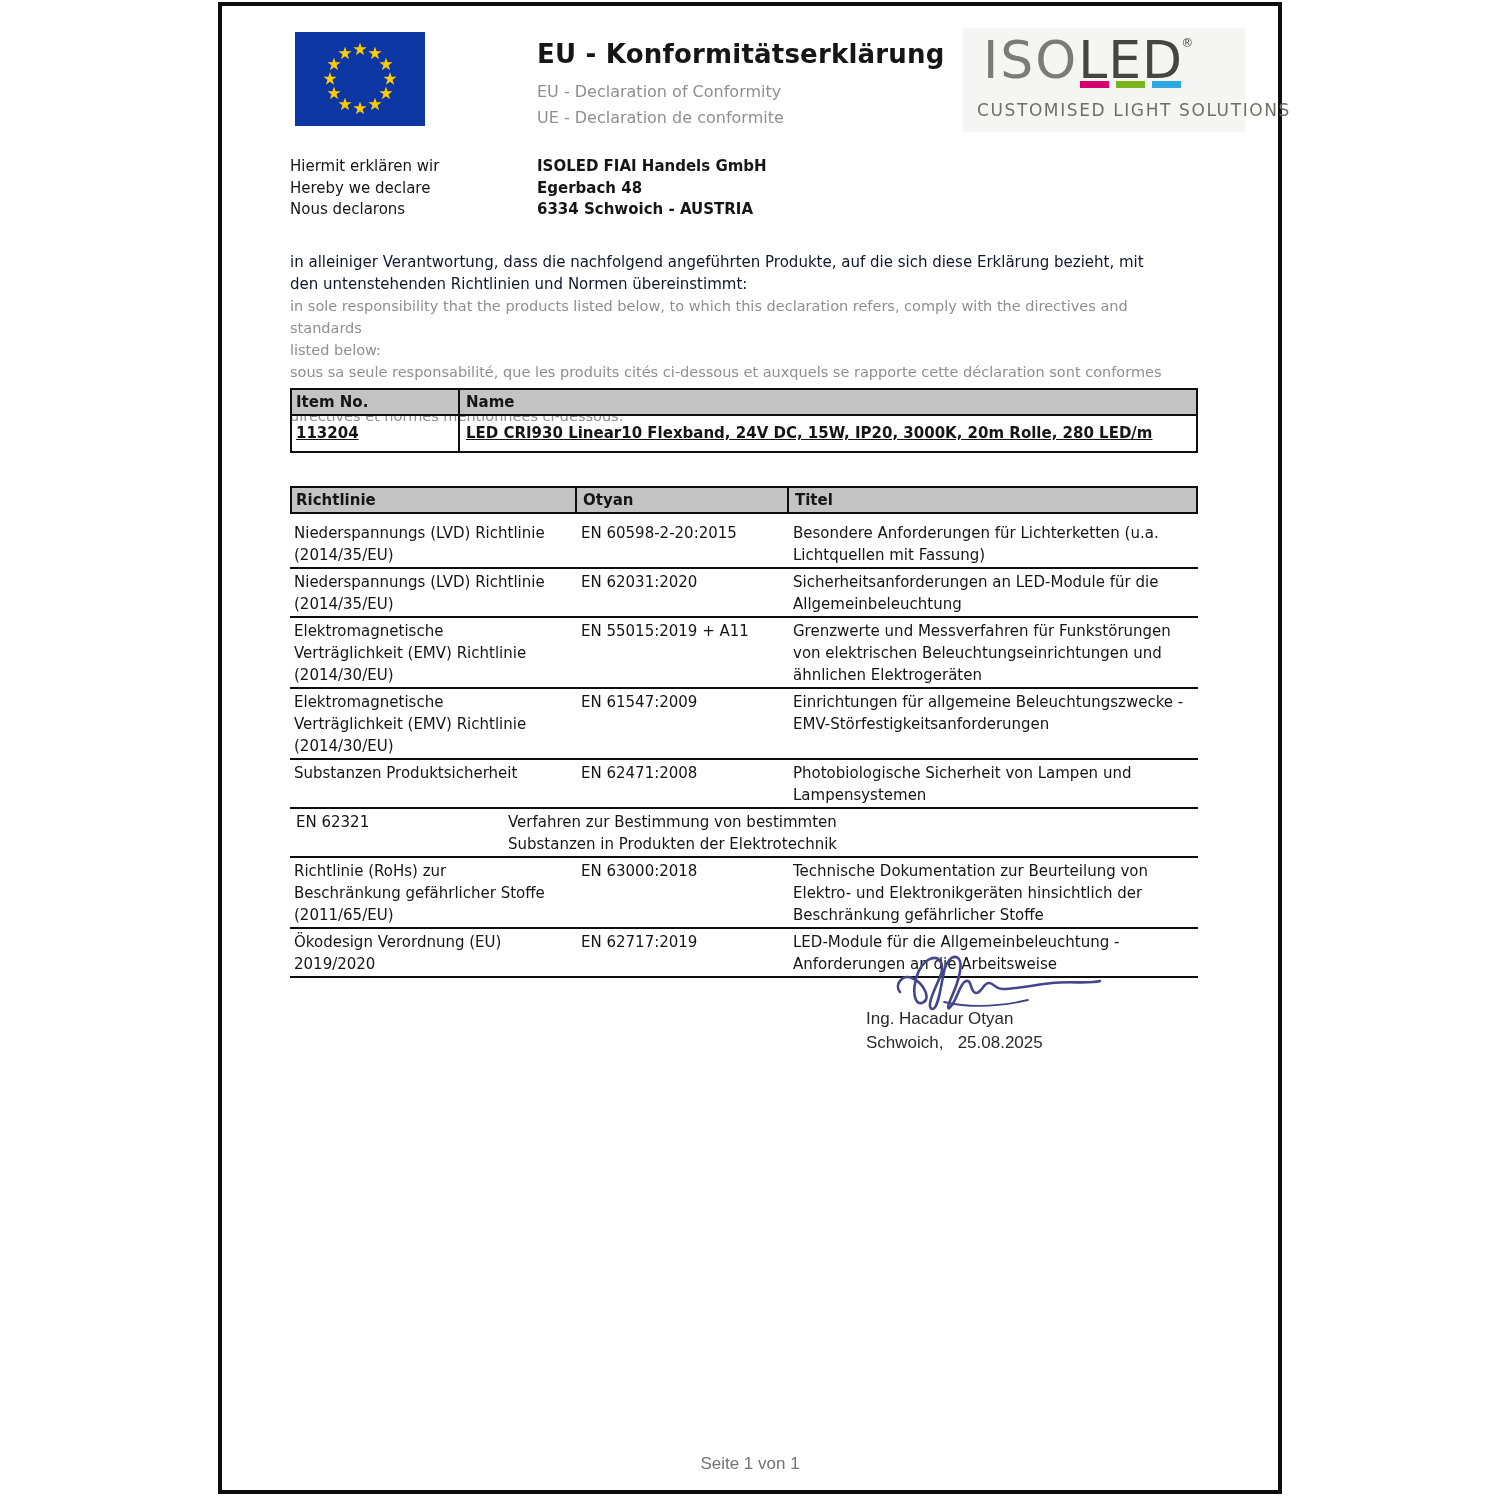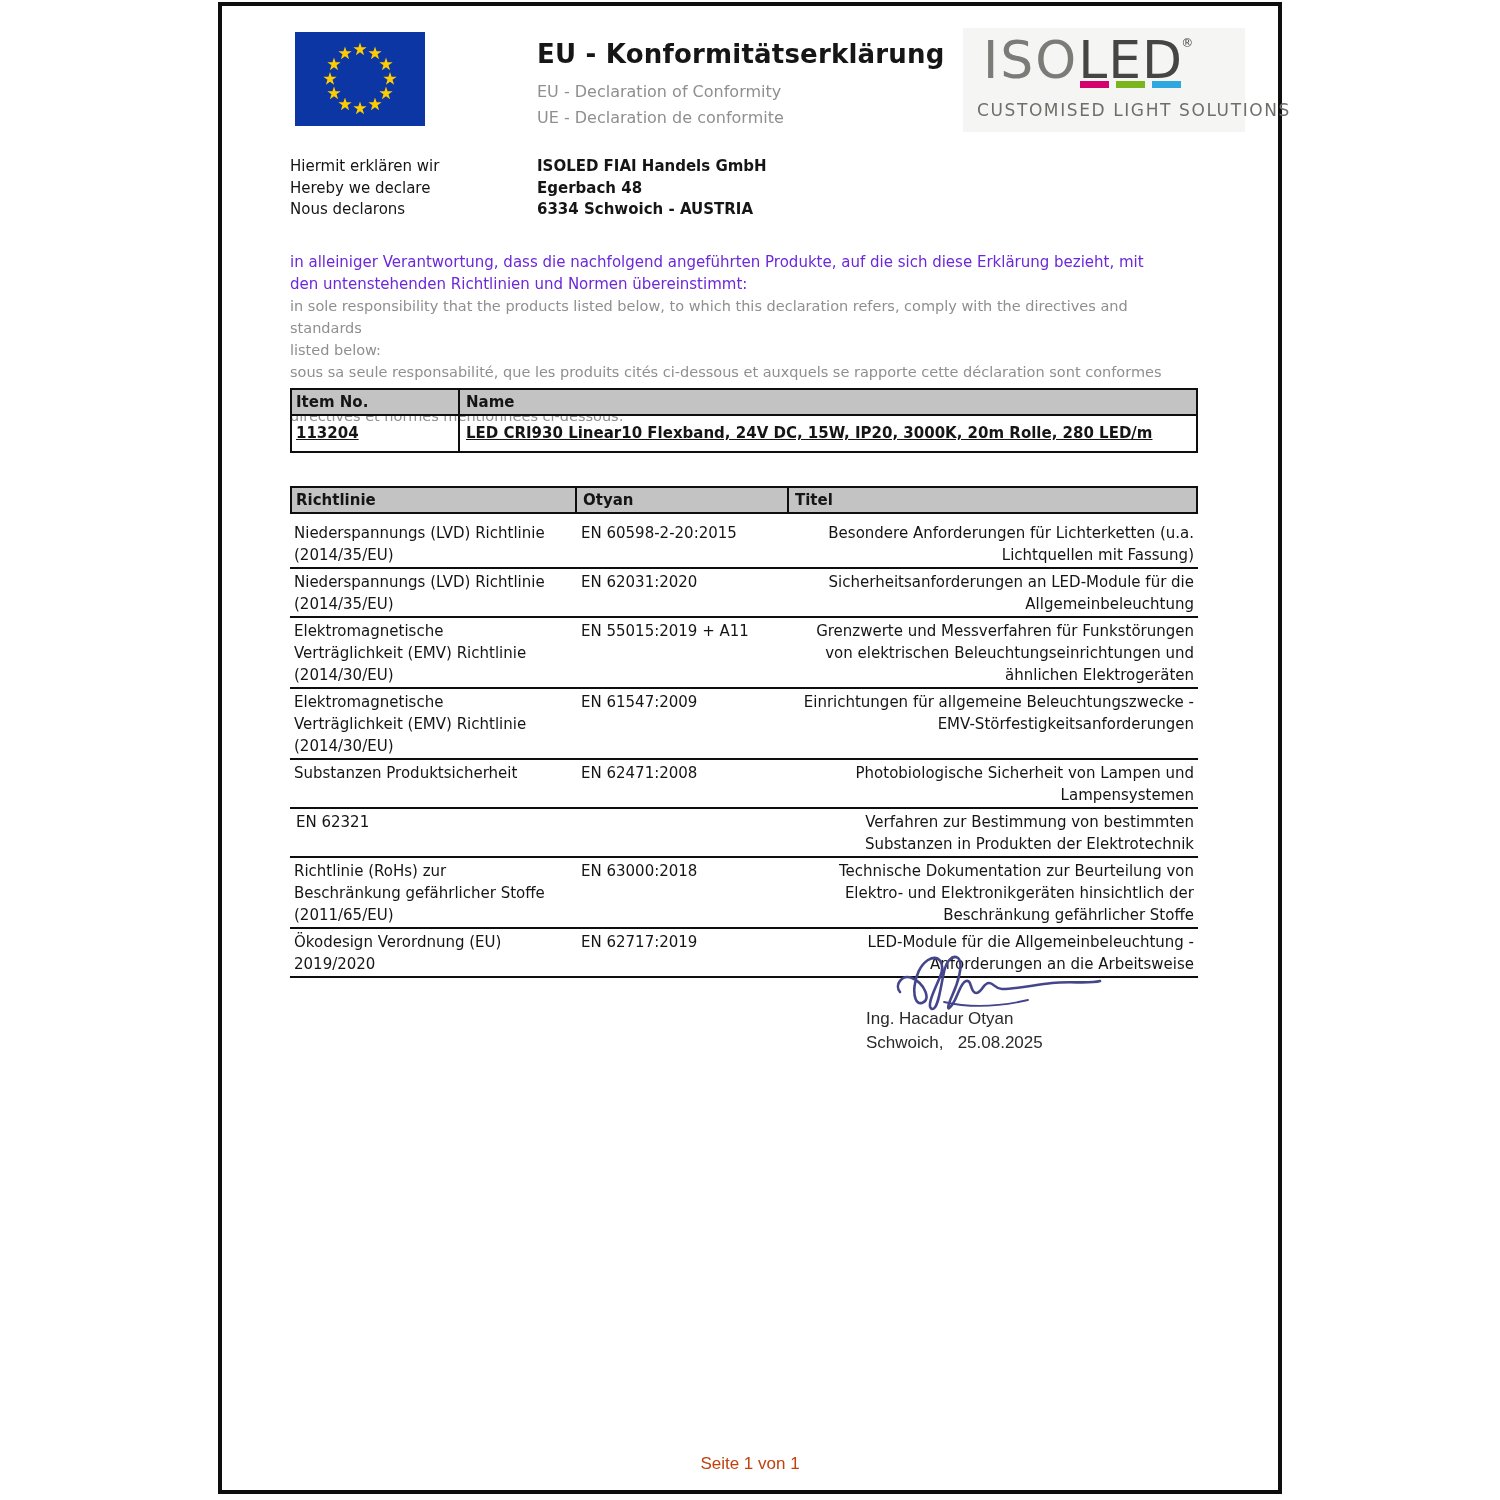--- a/index.html
+++ b/index.html
@@ -25,49 +25,49 @@
   .bar-m{background:var(--bar-magenta,#d4006e);} .bar-g{background:var(--bar-green,#7ab51d);} .bar-b{background:var(--bar-blue,#2fa8df);}
   .tagline{position:absolute;left:14px;top:72px;font-size:17px;letter-spacing:1.6px;color:var(--logo-tagline,#6e6e6a);white-space:nowrap;}
 
   
   .declare{left:68px;top:150px;display:flex;font-size:15px;line-height:21.5px;}
   .declare .labels{width:247px;}
   .declare .values{font-weight:bold;}
 
   .statement{left:68px;top:245px;width:900px;font-size:15px;line-height:22px;}
   .pre{white-space:pre-line;}
-  .stmt-de{color:#6d28d9;}
+  .stmt-de{color:#0f172a;}
   .stmt-gray{color:var(--gray-text,#8f8f8f);font-size:14.5px;}
 
   
   .itable{left:68px;top:382px;width:908px;border:2px solid #0e0e0e;box-sizing:border-box;font-size:15px;}
   .itable .hrow{display:flex;background:var(--table-header-bg,#c3c3c3);border-bottom:2px solid #0e0e0e;font-weight:bold;}
   .itable .drow{display:flex;font-weight:bold;}
   .itable .c1{width:168px;border-right:2px solid #0e0e0e;padding:3px 4px;box-sizing:border-box;}
   .itable .c2{flex:1;padding:3px 6px;box-sizing:border-box;}
   .itable .drow .c1,.itable .drow .c2{padding-top:8px;padding-bottom:9px;min-height:24px;text-decoration:underline;}
 
   
   .dtable{left:68px;top:480px;width:908px;font-size:15px;}
   .dtable .hrow{display:flex;background:var(--table-header-bg,#c3c3c3);border:2px solid #0e0e0e;font-weight:bold;box-sizing:border-box;}
   .dtable .h1{width:285px;border-right:2px solid #0e0e0e;padding:3px 4px;box-sizing:border-box;}
   .dtable .h2{width:212px;border-right:2px solid #0e0e0e;padding:3px 6px;box-sizing:border-box;}
   .dtable .h3{flex:1;padding:3px 6px;box-sizing:border-box;}
   .dtable .rows{margin-top:6px;}
   .dtable .drow{display:flex;border-bottom:2px solid #0e0e0e;padding:2px 0 1px;line-height:22px;}
   .dtable .d1{width:285px;padding:0 26px 0 4px;box-sizing:border-box;}
   .dtable .d2{width:212px;padding:0 6px;box-sizing:border-box;}
-  .dtable .d3{flex:1;padding:0 4px 0 6px;box-sizing:border-box;text-align:right;}
+  .dtable .d3{flex:1;padding:0 4px 0 6px;box-sizing:border-box;}
 
   
   .sig-svg{left:664px;top:944px;}
   .sig-text{left:644px;top:1001px;font-family:"Liberation Sans",sans-serif;font-size:17px;line-height:24px;color:#2a2a2a;}
   .sig-date{white-space:pre;}
 
-  .footer{left:0;right:0;top:1448px;text-align:center;font-family:"Liberation Sans",sans-serif;font-size:17px;color:#c2410c;}
+  .footer{left:0;right:0;top:1448px;text-align:center;font-family:"Liberation Sans",sans-serif;font-size:17px;color:#737373;}
 
   .eu-star{fill:var(--eu-star,#ffcc00);}
 </style>
 </head>
 <body>
 
 <div class="page">
 
   <svg class="abs eu-flag" width="130" height="94" viewBox="0 0 130 94">
     <defs>

